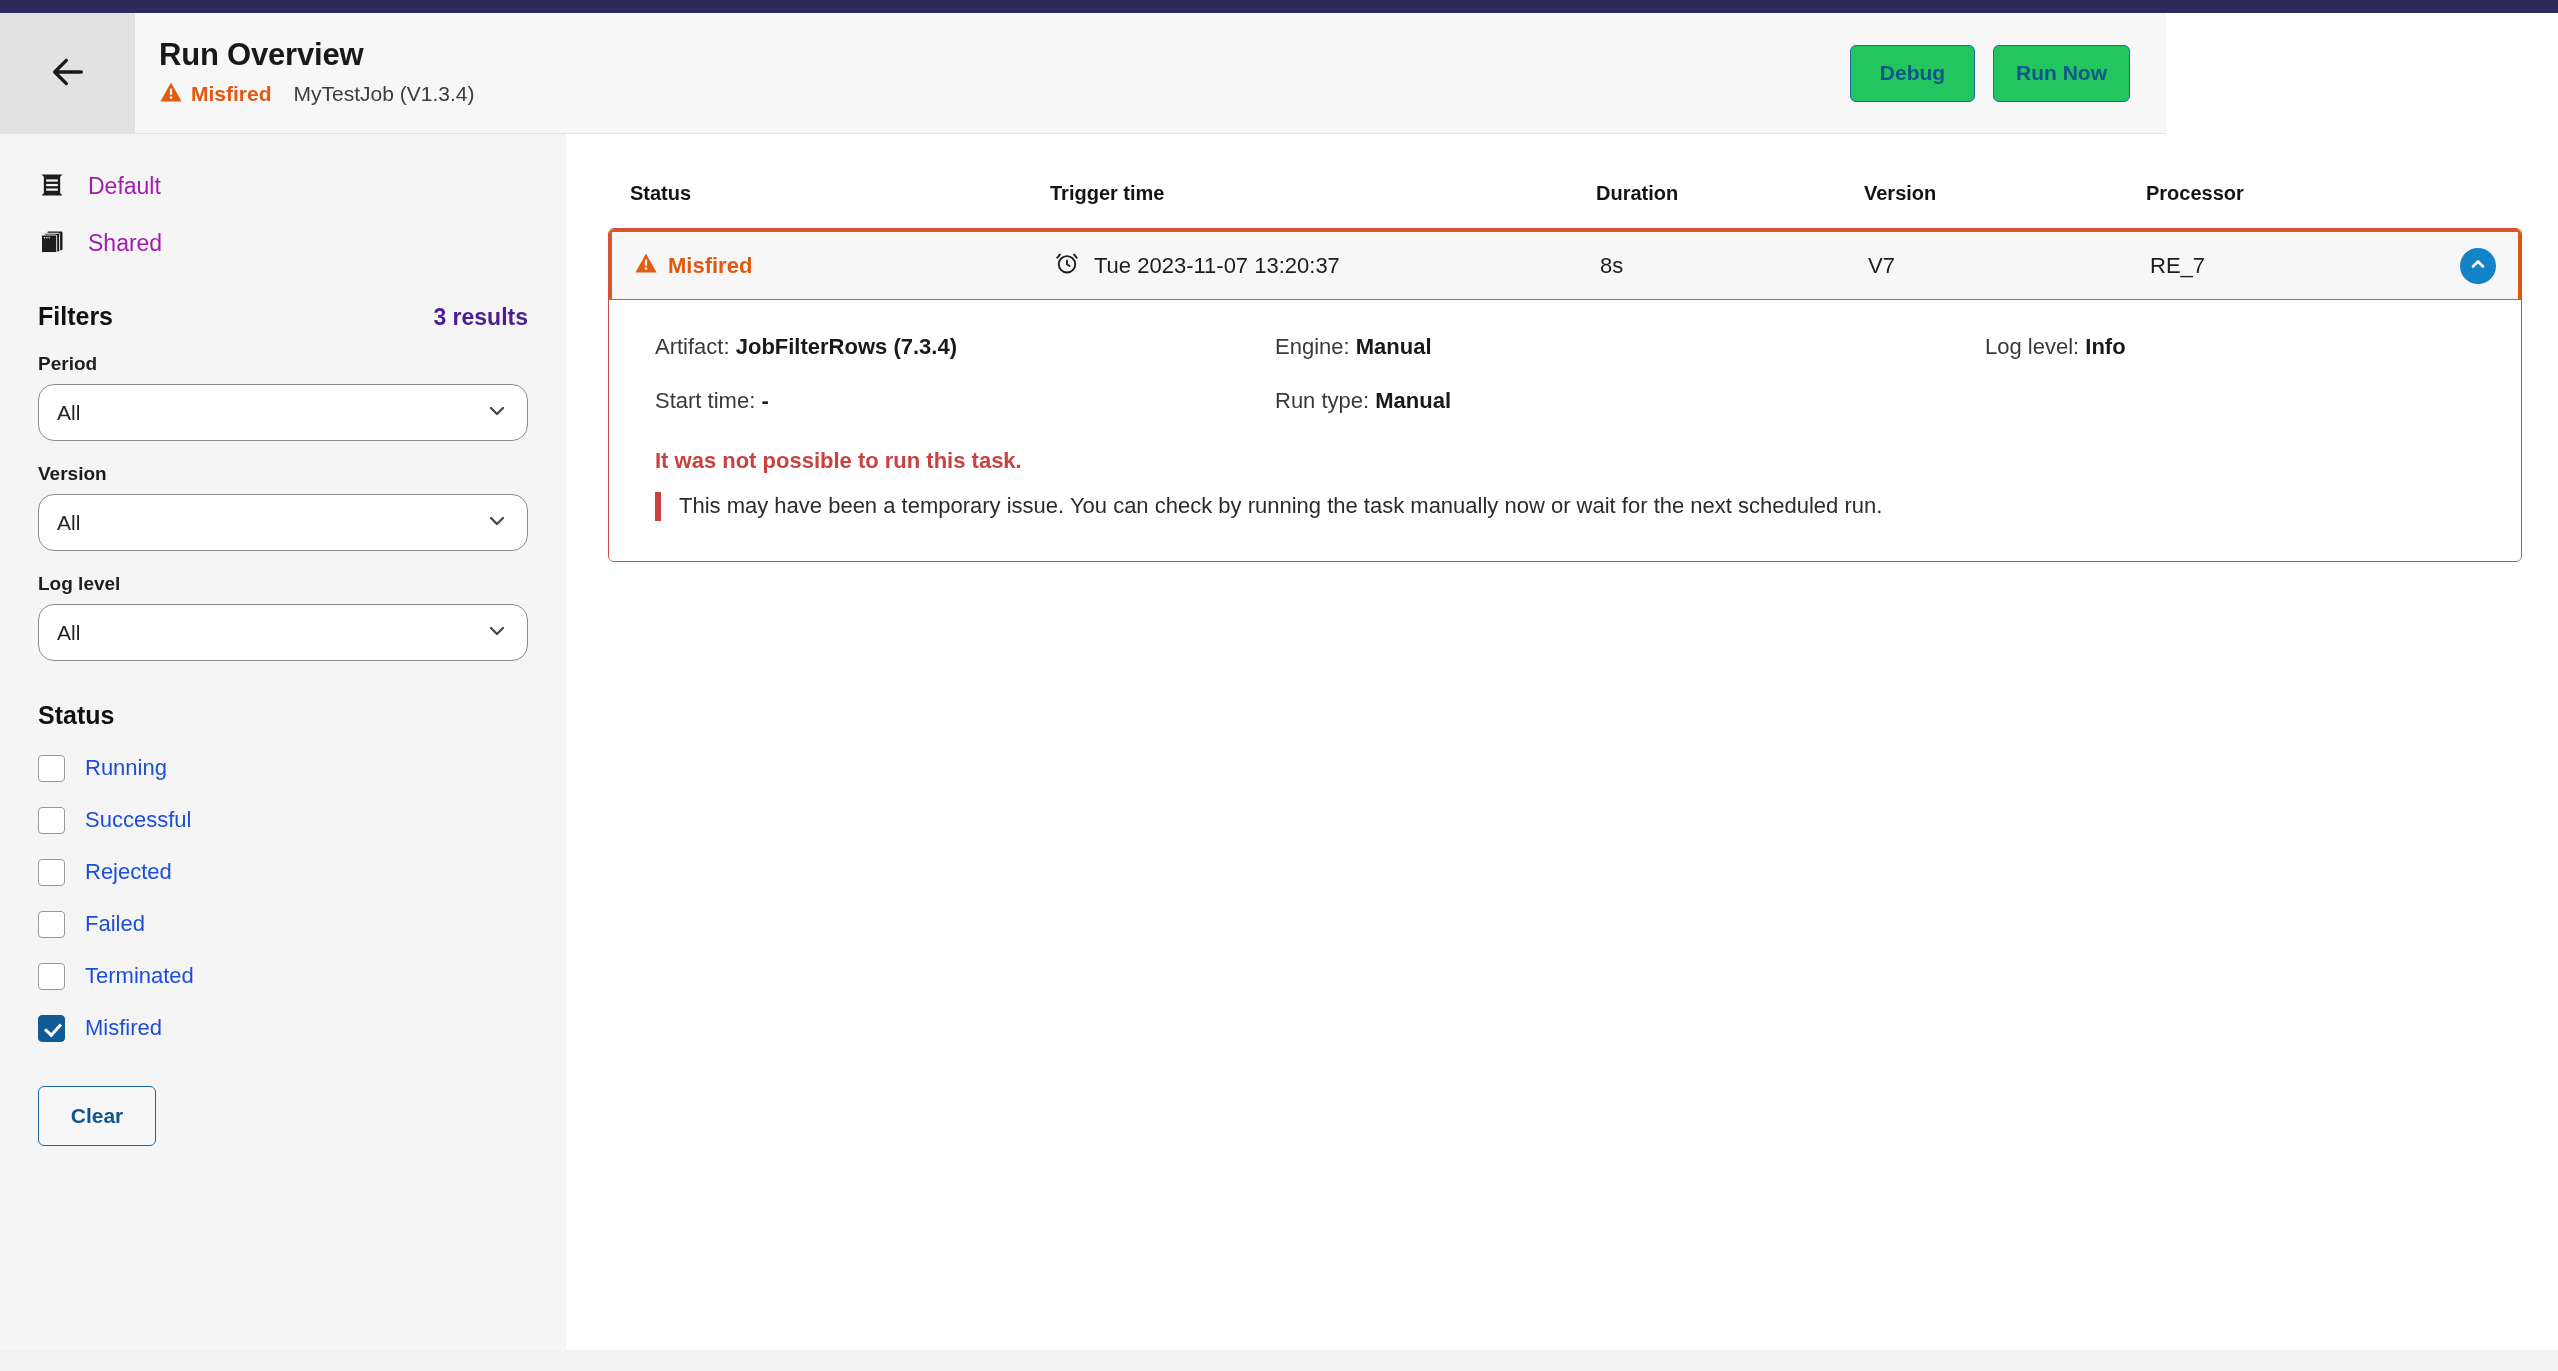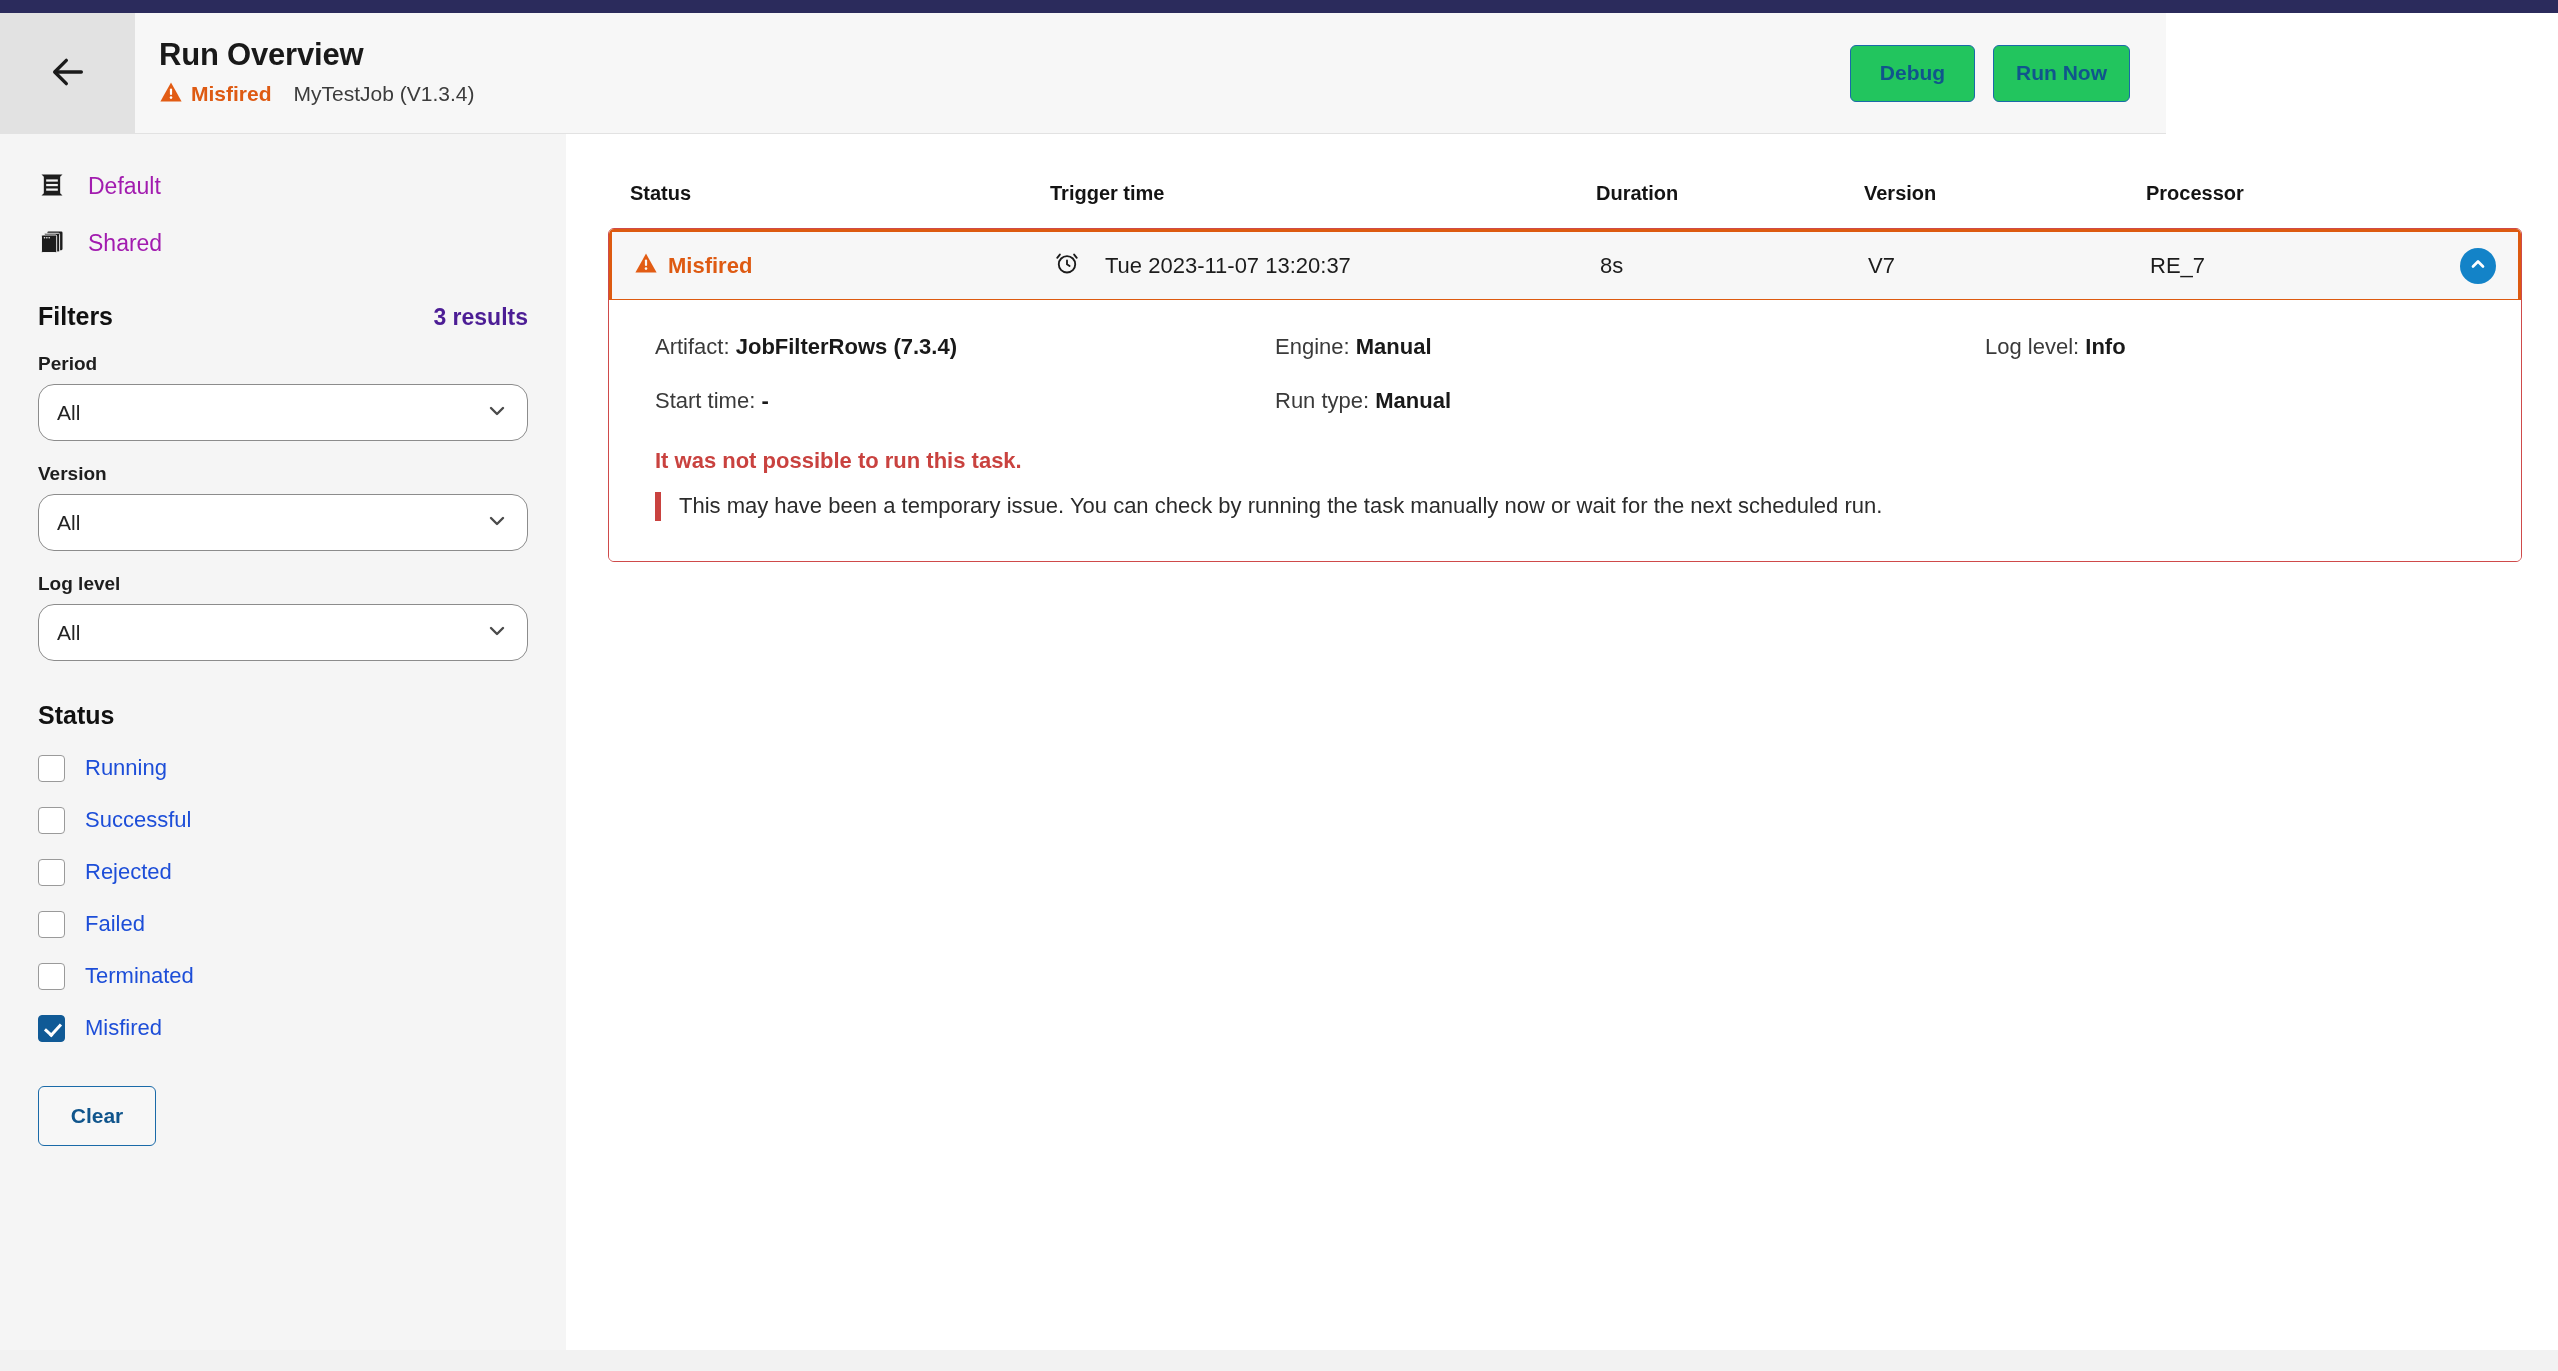--- a/index.html
+++ b/index.html
@@ -281,21 +281,21 @@
     font-size: 22px;
     color: #1c1c1c;
     display: flex;
     align-items: center;
   }
   .cell-status {
     color: #de5a12;
     font-weight: bold;
     gap: 10px;
   }
-  .cell-trigger { gap: 25px; }
+  .cell-trigger { gap: 14px; }
 
   .collapse-btn {
     width: 36px; height: 36px;
     border-radius: 50%;
     background: #1383c8;
     border: none;
     display: flex;
     align-items: center;
     justify-content: center;
     cursor: pointer;

